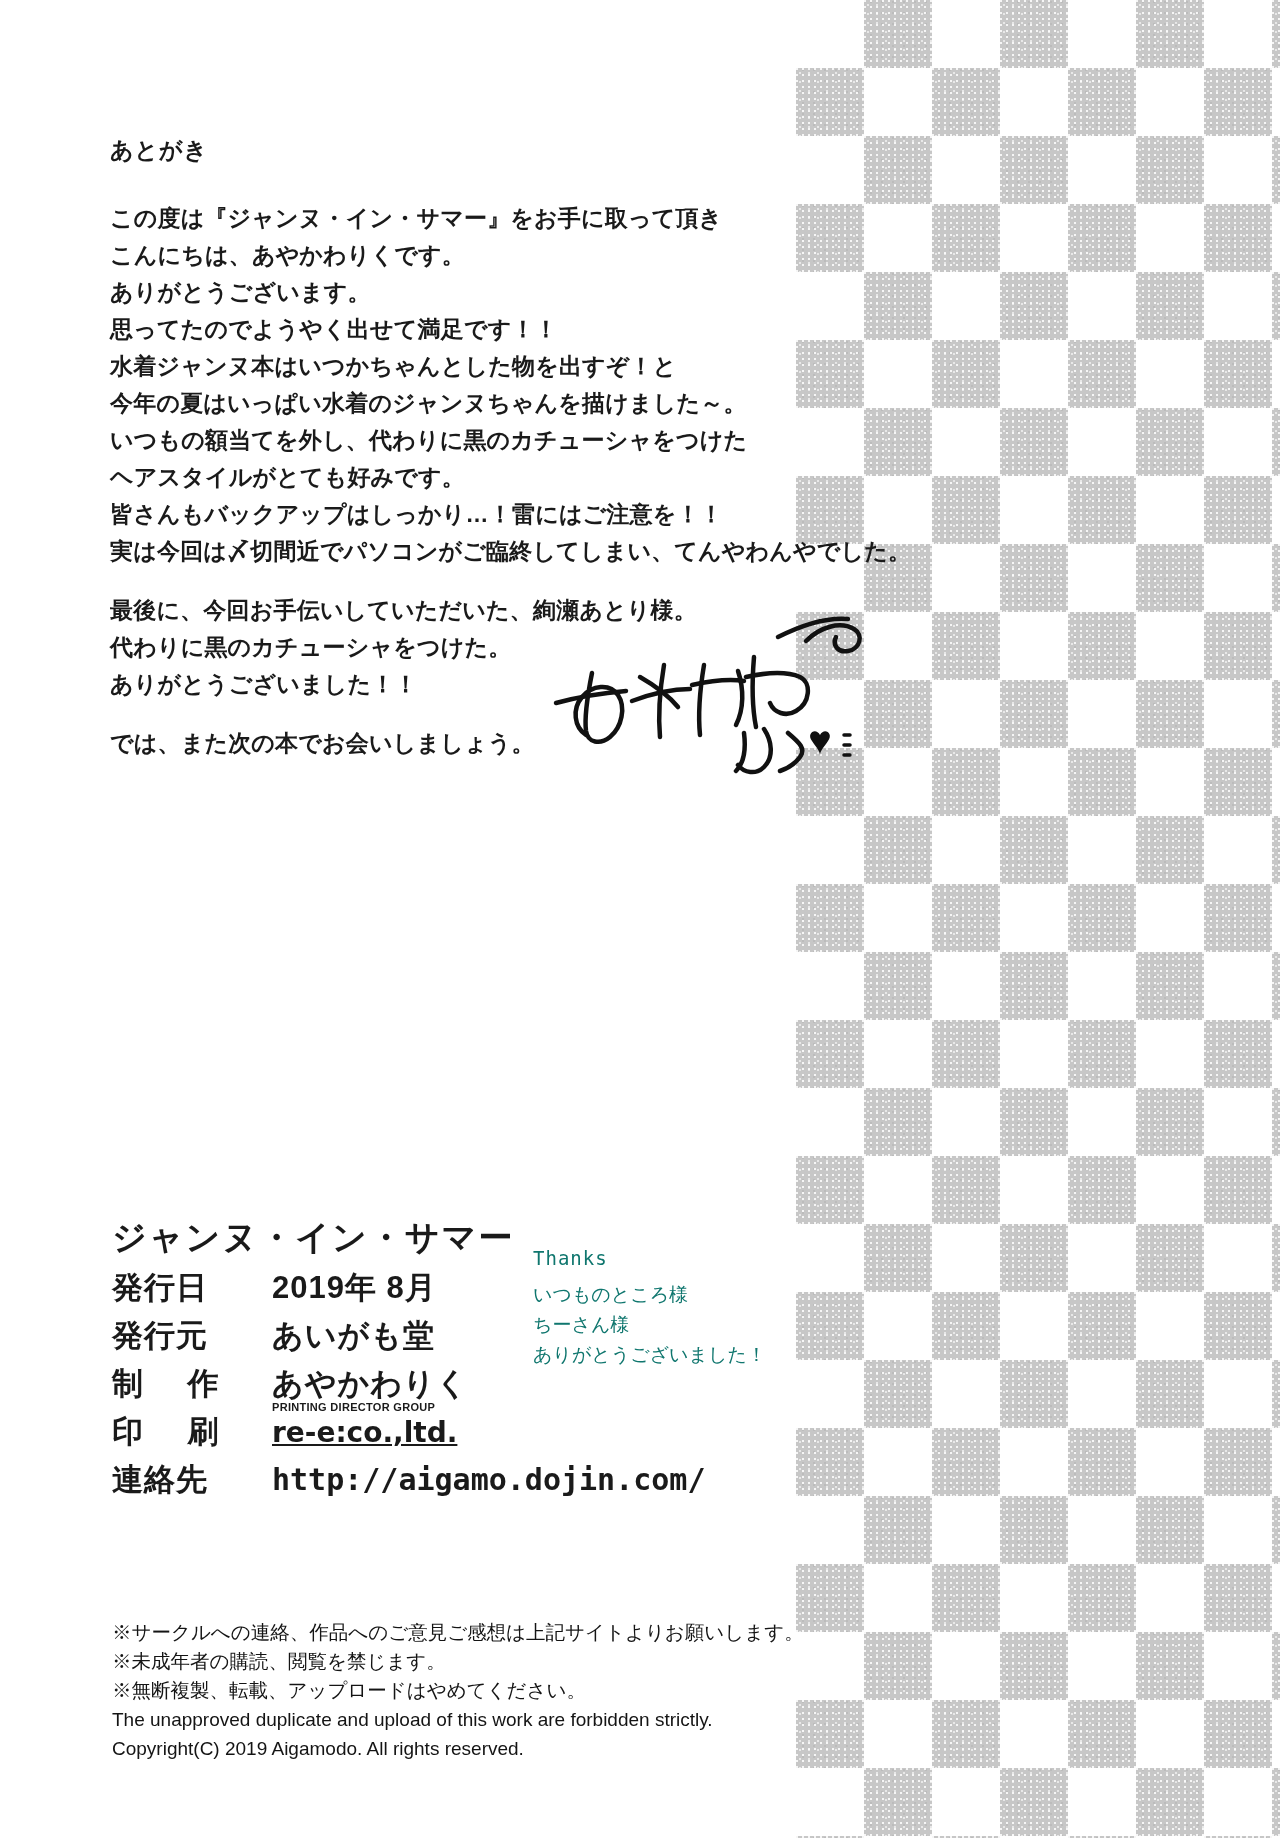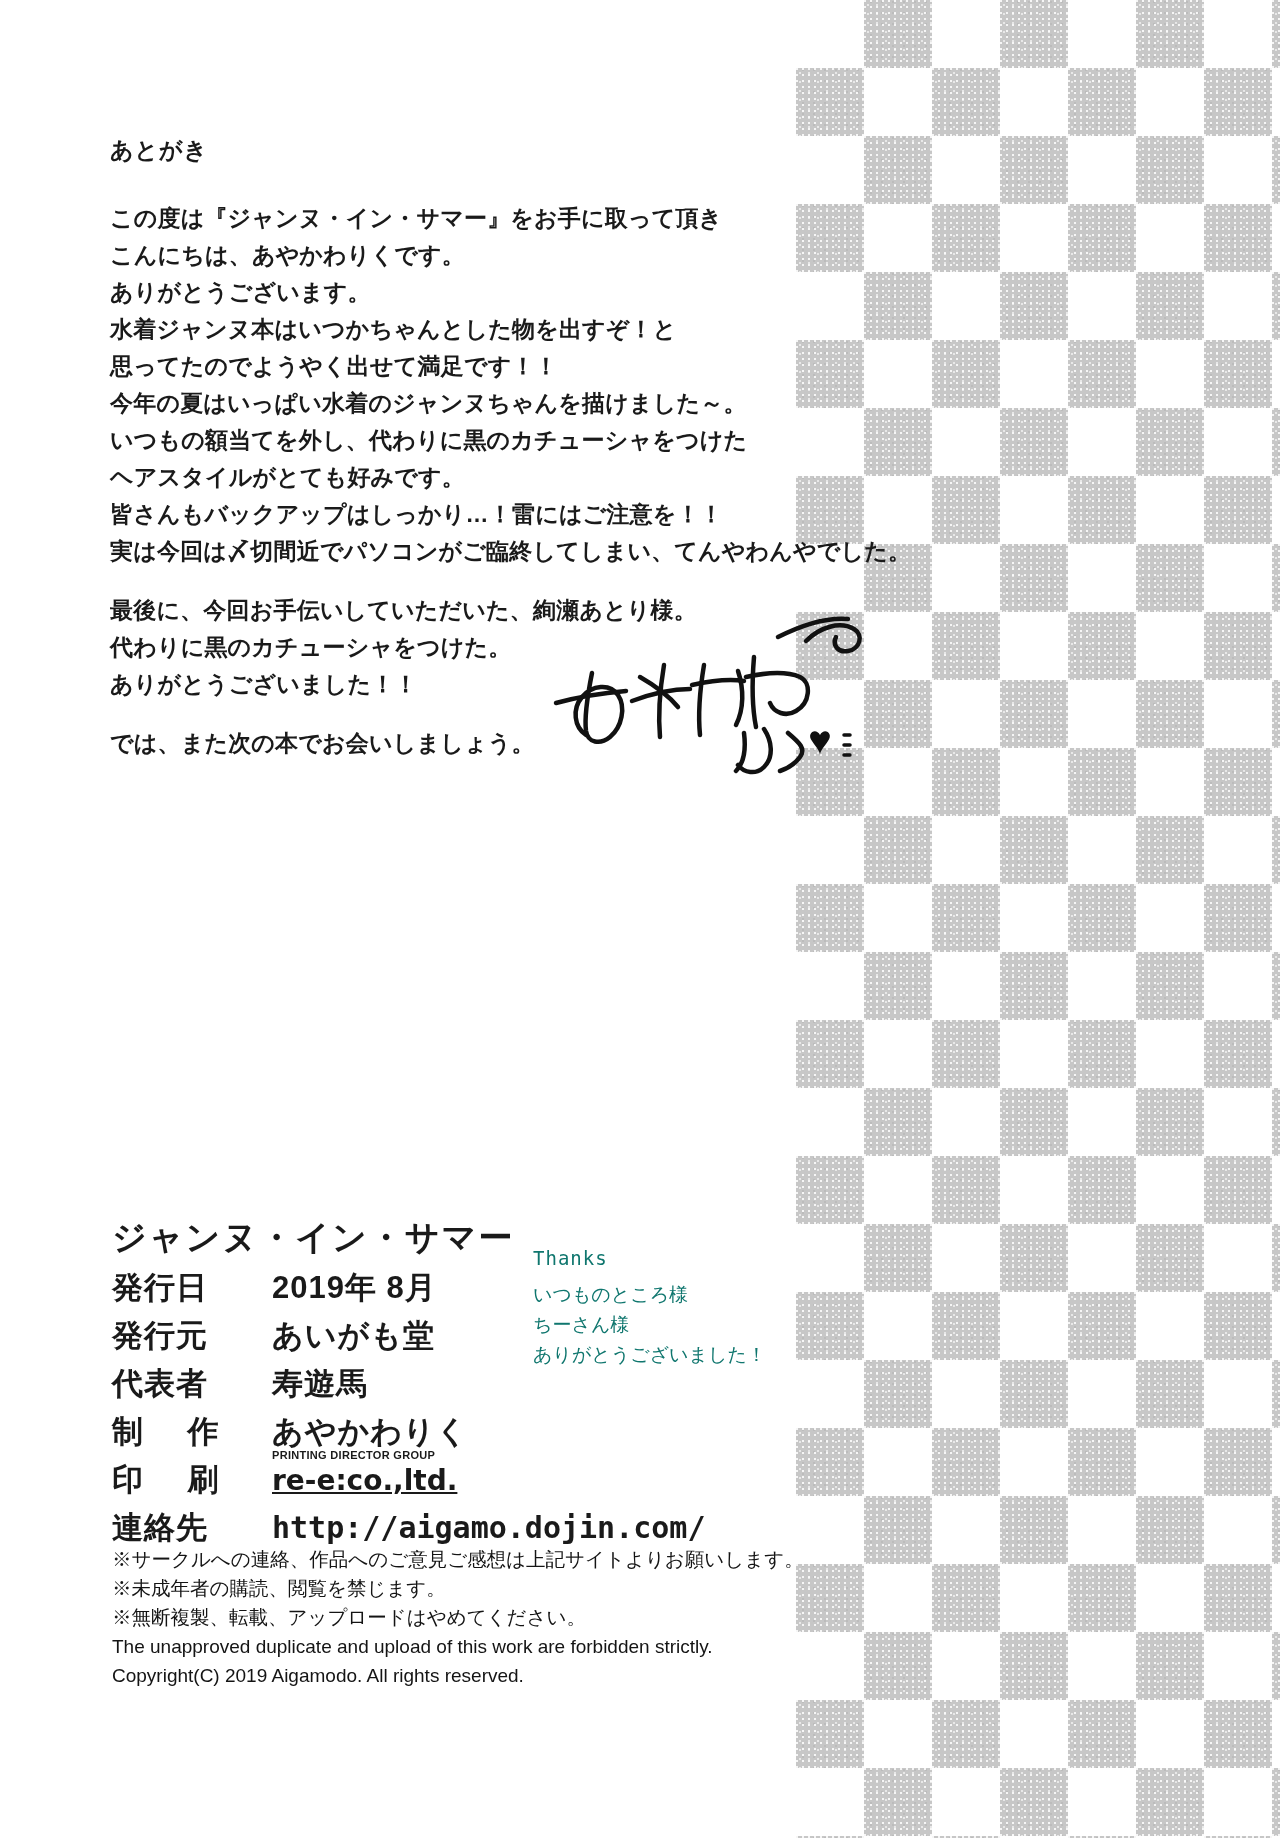--- a/index.html
+++ b/index.html
@@ -138,21 +138,21 @@
   }
   #thanks .th-title {
     letter-spacing: 1px;
     margin-bottom: 6px;
   }
 
   
   #notes {
     position: absolute;
     left: 112px;
-    top: 1545px;
+    top: 1618px;
     width: 800px;
     font-size: 19.5px;
     line-height: 29px;
     color: #141414;
   }
   #notes .note-en {
     font-family: "Liberation Sans", sans-serif;
     font-size: 19px;
   }
 </style>
@@ -275,22 +275,22 @@
       <div class="chk" style="left: 272px; top: 1836px; width: 68px; height: 68px;"></div>
       <div class="chk" style="left: 408px; top: 1836px; width: 68px; height: 68px;"></div>
     </div>
 
   <div id="afterword">
     <div id="afterword-title">あとがき</div>
     <div class="aw-para">
       <div>この度は『ジャンヌ・イン・サマー』をお手に取って頂き</div>
       <div>こんにちは、あやかわりくです。</div>
       <div>ありがとうございます。</div>
+      <div>思ってたのでようやく出せて満足です！！</div>
       <div>水着ジャンヌ本はいつかちゃんとした物を出すぞ！と</div>
-      <div>思ってたのでようやく出せて満足です！！</div>
       <div>今年の夏はいっぱい水着のジャンヌちゃんを描けました～。</div>
       <div>いつもの額当てを外し、代わりに黒のカチューシャをつけた</div>
       <div>ヘアスタイルがとても好みです。</div>
       <div>皆さんもバックアップはしっかり…！雷にはご注意を！！</div>
       <div>実は今回は〆切間近でパソコンがご臨終してしまい、てんやわんやでした。</div>
     </div>
     <div class="aw-para">
       <div>最後に、今回お手伝いしていただいた、絢瀬あとり様。</div>
       <div>代わりに黒のカチューシャをつけた。</div>
       <div>ありがとうございました！！</div>
@@ -337,24 +337,20 @@
     <div class="col-row">
       <div class="col-label">発行日</div>
       <div class="col-value">2019年 8月</div>
     </div>
 
     <div class="col-row">
       <div class="col-label">発行元</div>
       <div class="col-value">あいがも堂</div>
     </div>
 
-    <div class="col-row">
-      <div class="col-label">代表者</div>
-      <div class="col-value">寿遊馬</div>
-    </div>
 
     <div class="col-row">
       <div class="col-label spaced">制 作</div>
       <div class="col-value">あやかわりく</div>
     </div>
 
     <div class="col-row">
       <div class="col-label spaced">印 刷</div>
       <div class="printer-wrap">
         <div class="printer-kicker">PRINTING DIRECTOR GROUP</div>

